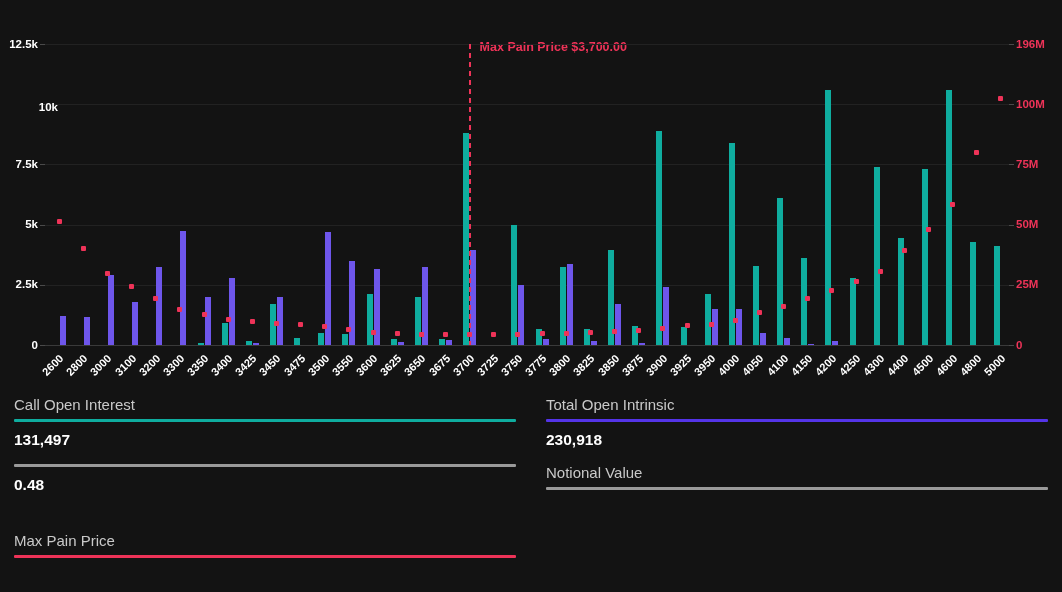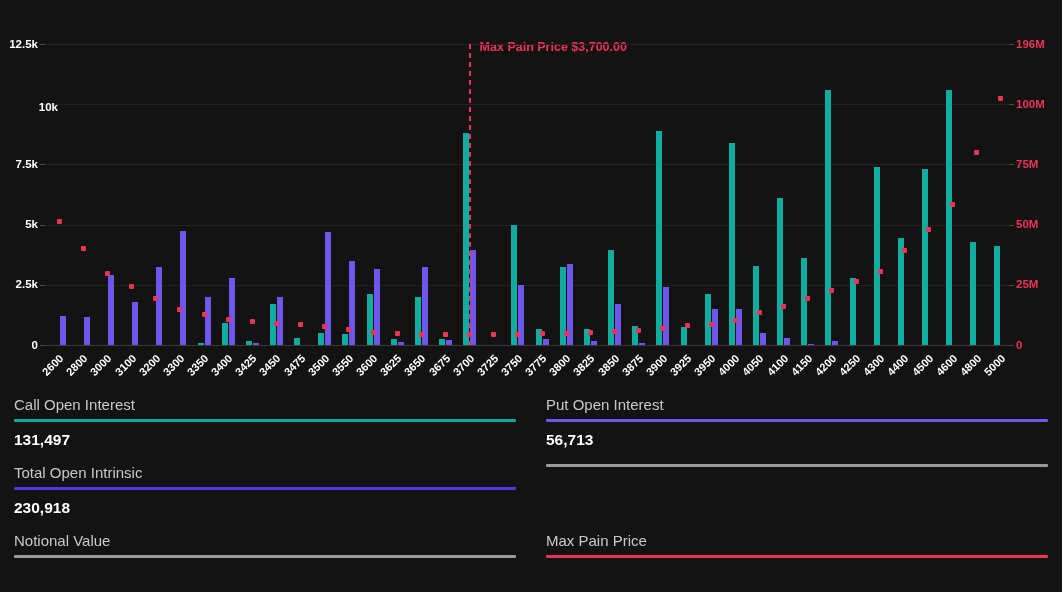--- a/index.html
+++ b/index.html
@@ -223,31 +223,27 @@
       <div class="maxpain-line" style="left: 468.6px; top: 44px; height: 301px; background: repeating-linear-gradient(rgb(238, 51, 88) 0px, rgb(238, 51, 88) 5px, transparent 5px, transparent 9px);"></div>
     </div>
 
   <div class="stats">
     <div class="stat-cell">
       <div class="stat-label">Call Open Interest</div>
       <div class="stat-rule" style="background: rgb(15, 173, 159);"></div>
       <div class="stat-value">131,497</div>
     </div>
     <div class="stat-cell">
-      <div class="stat-label">Put Open Interest</div>
-      <div class="stat-rule" style="background: rgb(110, 86, 235);"></div>
-      <div class="stat-value">56,713</div>
-    </div>
-    <div class="stat-cell">
       <div class="stat-label">Total Open Intrinsic</div>
       <div class="stat-rule" style="background: rgb(84, 52, 232);"></div>
       <div class="stat-value">230,918</div>
     </div>
     <div class="stat-cell">
       <div class="stat-rule" style="background: rgb(154, 154, 154);"></div>
+      <div class="stat-value">0.48</div>
     </div>
     <div class="stat-cell">
       <div class="stat-label">Notional Value</div>
       <div class="stat-rule" style="background: rgb(154, 154, 154);"></div>
     </div>
     <div class="stat-cell">
       <div class="stat-label">Max Pain Price</div>
       <div class="stat-rule" style="background: rgb(238, 51, 88);"></div>
     </div>
   </div>

